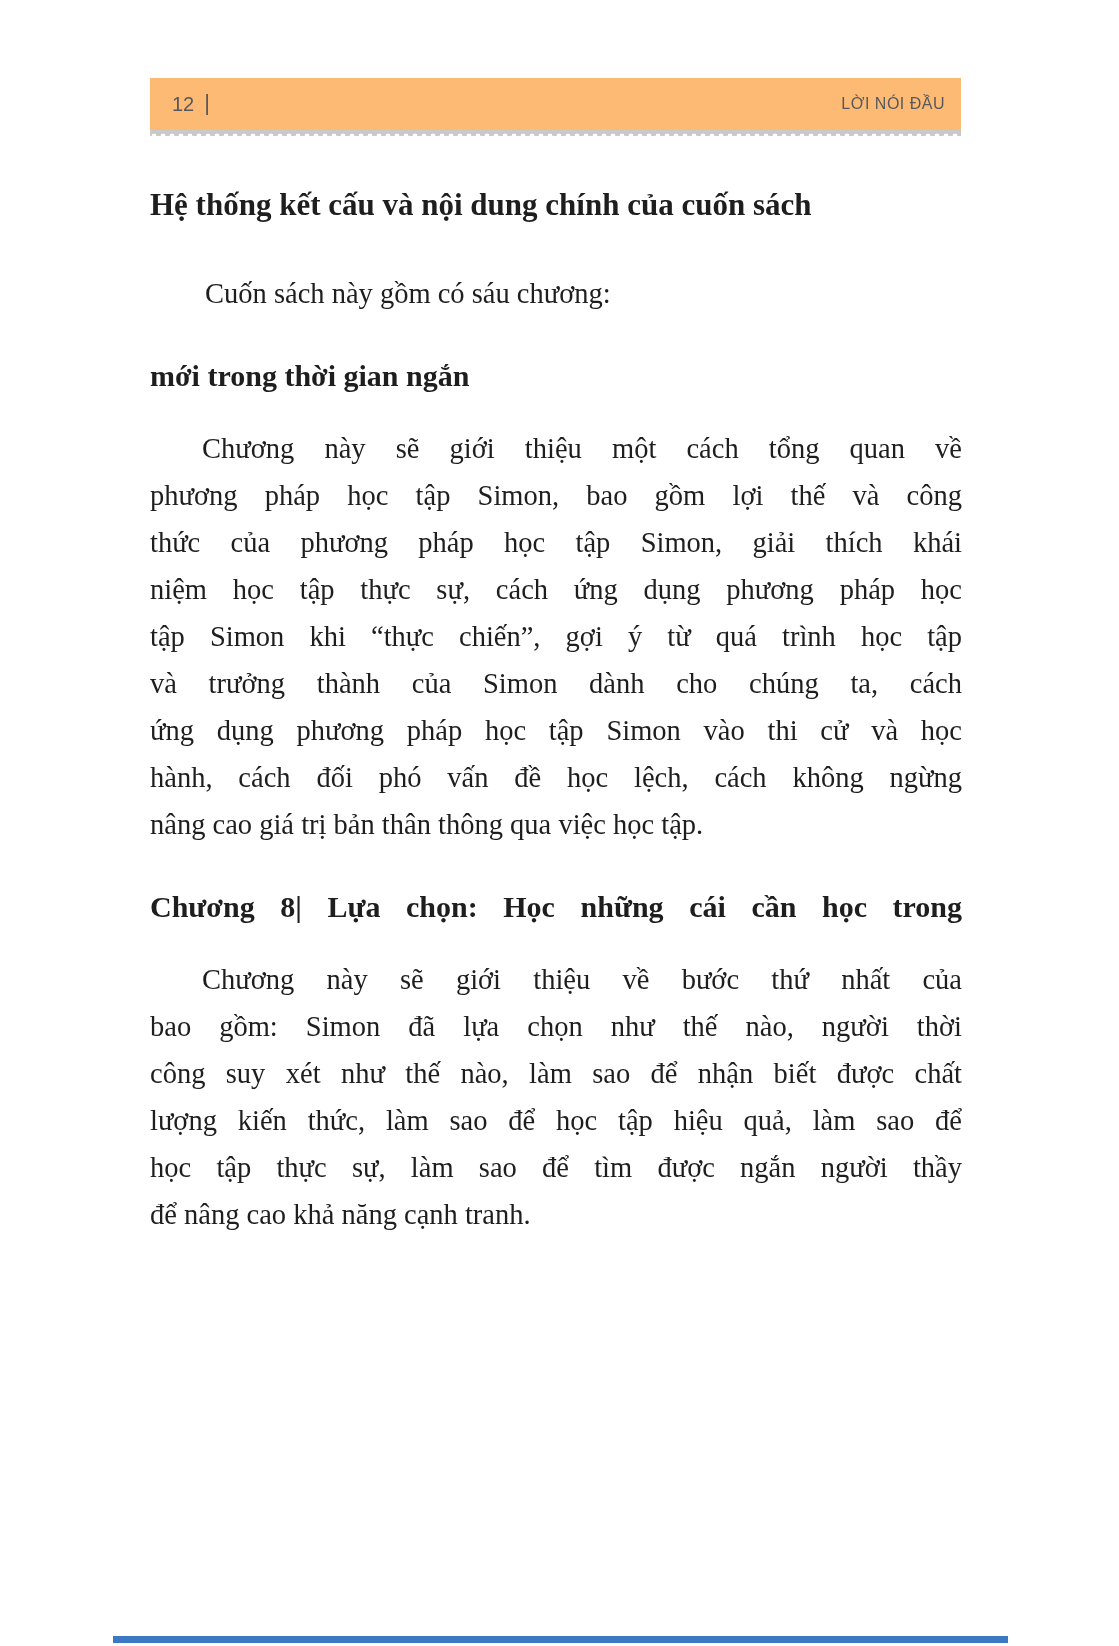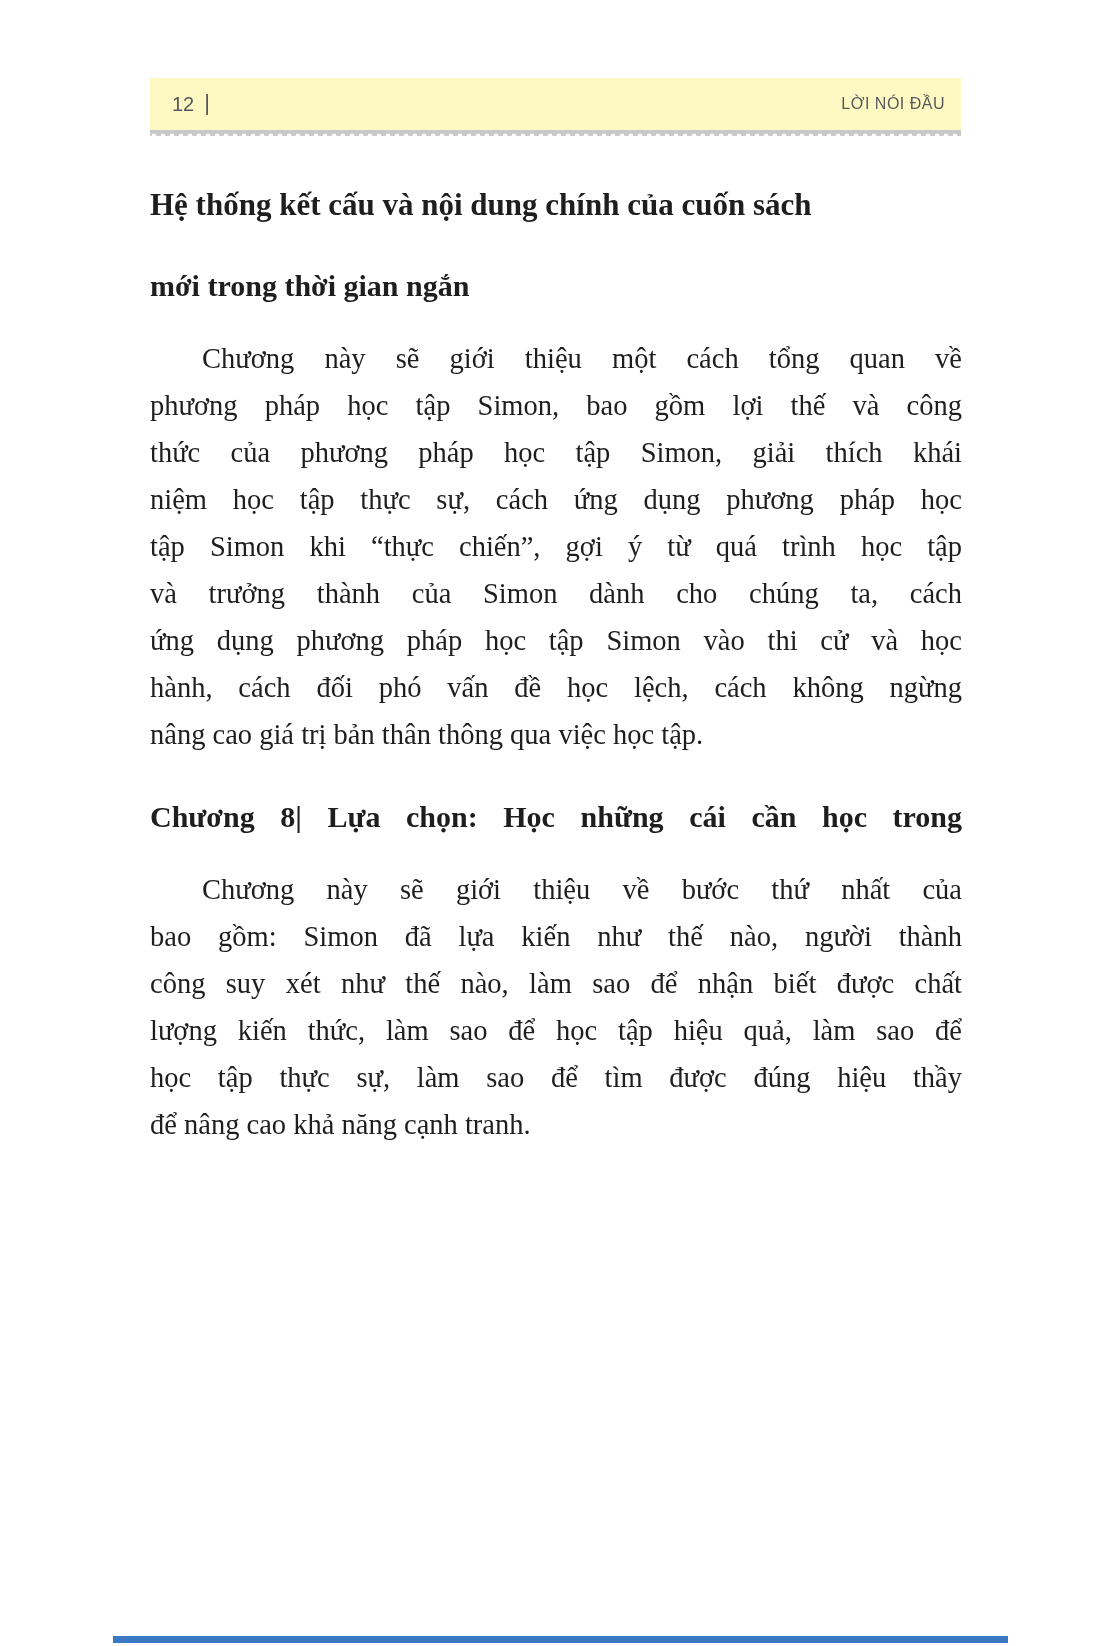--- a/index.html
+++ b/index.html
@@ -10,21 +10,21 @@
     font-family: "Liberation Serif", serif;
     color: #1e1e1e;
     overflow: hidden;
   }
 
   
   .header-bar {
     position: absolute;
     left: 150px; top: 78px;
     width: 811px; height: 52px;
-    background: #fef9c3;
+    background: #fdba74;
     display: flex;
     justify-content: space-between;
     align-items: center;
     padding: 0 16px 0 22px;
     box-sizing: border-box;
     font-family: "Liberation Sans", sans-serif;
     color: #57585b;
   }
   
   .header-bar::after {
@@ -104,42 +104,43 @@
 <div class="header-bar">
   <span class="page-num">
     <span>12</span>
     <span class="divider">|</span>
   </span>
   <span class="header-label">LỜI NÓI ĐẦU</span>
 </div>
 
 <div class="main">
   <div class="section-title">Hệ thống kết cấu và nội dung chính của cuốn sách</div>
+  <div class="intro">Cuốn sách này gồm có sáu chương:</div>
   <div id="chapters">
       <div class="chapter-heading">
         <div class="hline last">mới trong thời gian ngắn</div>
       </div>
       <div class="para">
         <div class="bline first">Chương này sẽ giới thiệu một cách tổng quan về</div>
         <div class="bline">phương pháp học tập Simon, bao gồm lợi thế và công</div>
         <div class="bline">thức của phương pháp học tập Simon, giải thích khái</div>
         <div class="bline">niệm học tập thực sự, cách ứng dụng phương pháp học</div>
         <div class="bline">tập Simon khi “thực chiến”, gợi ý từ quá trình học tập</div>
         <div class="bline">và trưởng thành của Simon dành cho chúng ta, cách</div>
         <div class="bline">ứng dụng phương pháp học tập Simon vào thi cử và học</div>
         <div class="bline">hành, cách đối phó vấn đề học lệch, cách không ngừng</div>
         <div class="bline last">nâng cao giá trị bản thân thông qua việc học tập.</div>
       </div>
       <div class="chapter-heading">
         <div class="hline">Chương 8| Lựa chọn: Học những cái cần học trong</div>
       </div>
       <div class="para">
         <div class="bline first">Chương này sẽ giới thiệu về bước thứ nhất của</div>
-        <div class="bline">bao gồm: Simon đã lựa kiến như thế nào, người thành</div>
+        <div class="bline">bao gồm: Simon đã lựa chọn như thế nào, người thời</div>
         <div class="bline">công suy xét như thế nào, làm sao để nhận biết được chất</div>
         <div class="bline">lượng kiến thức, làm sao để học tập hiệu quả, làm sao để</div>
-        <div class="bline">học tập thực sự, làm sao để tìm được đúng hiệu thầy</div>
+        <div class="bline">học tập thực sự, làm sao để tìm được ngắn người thầy</div>
         <div class="bline last">để nâng cao khả năng cạnh tranh.</div>
       </div>
     </div>
 </div>
 
 <div class="progress-bar"></div>
 
 </body></html>

